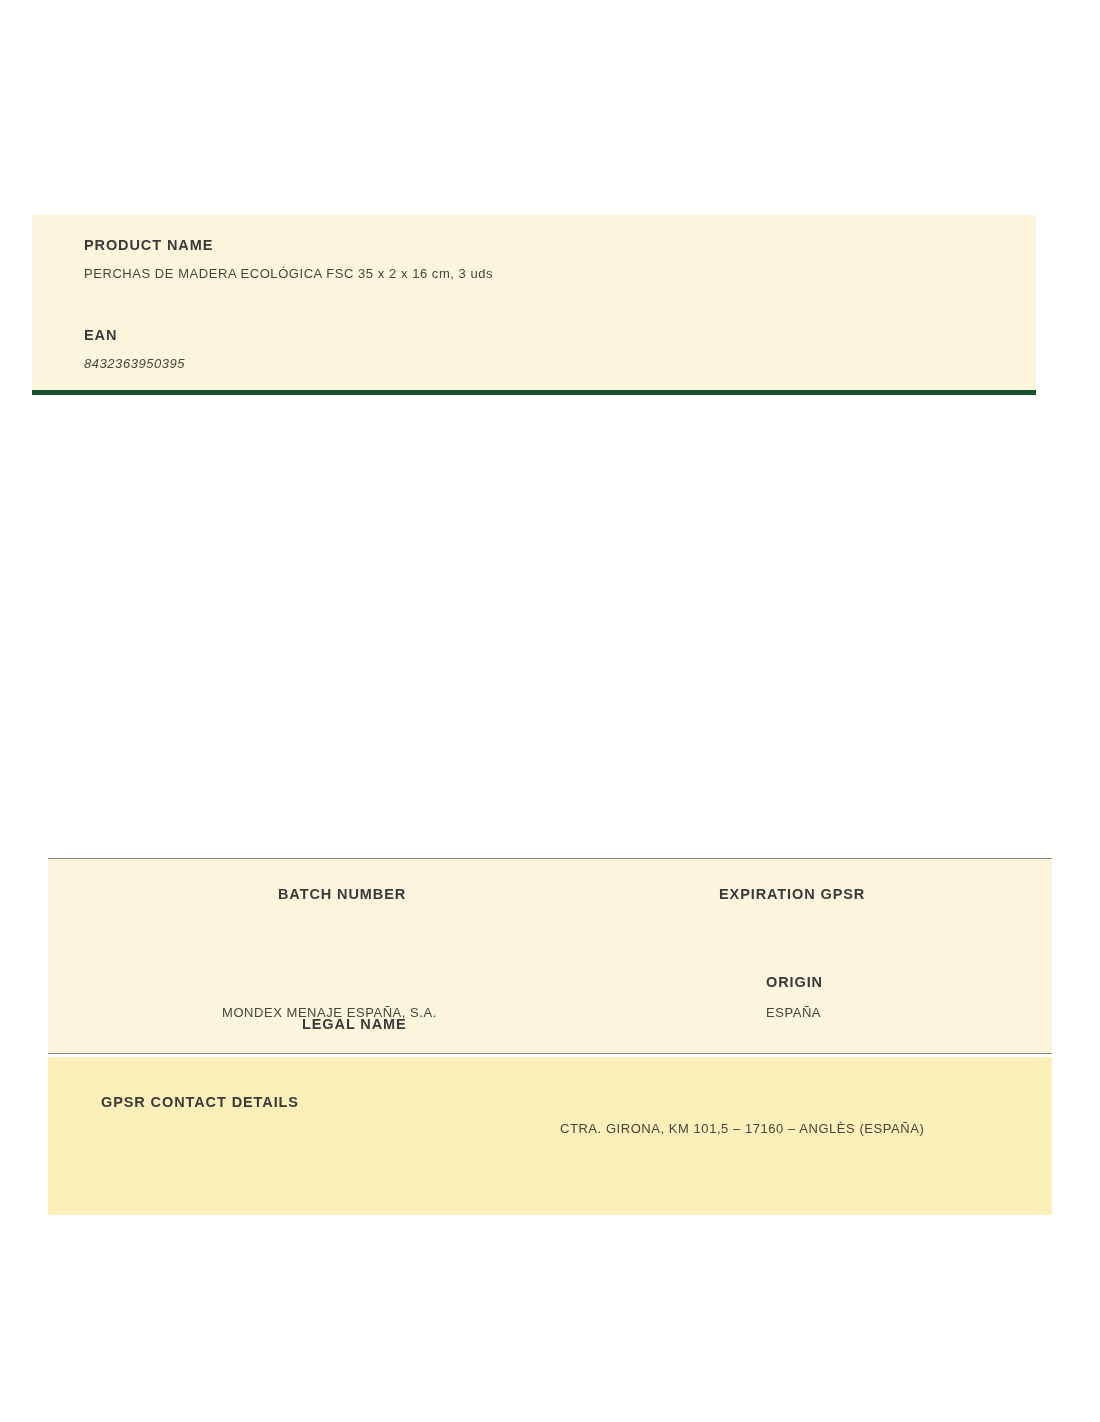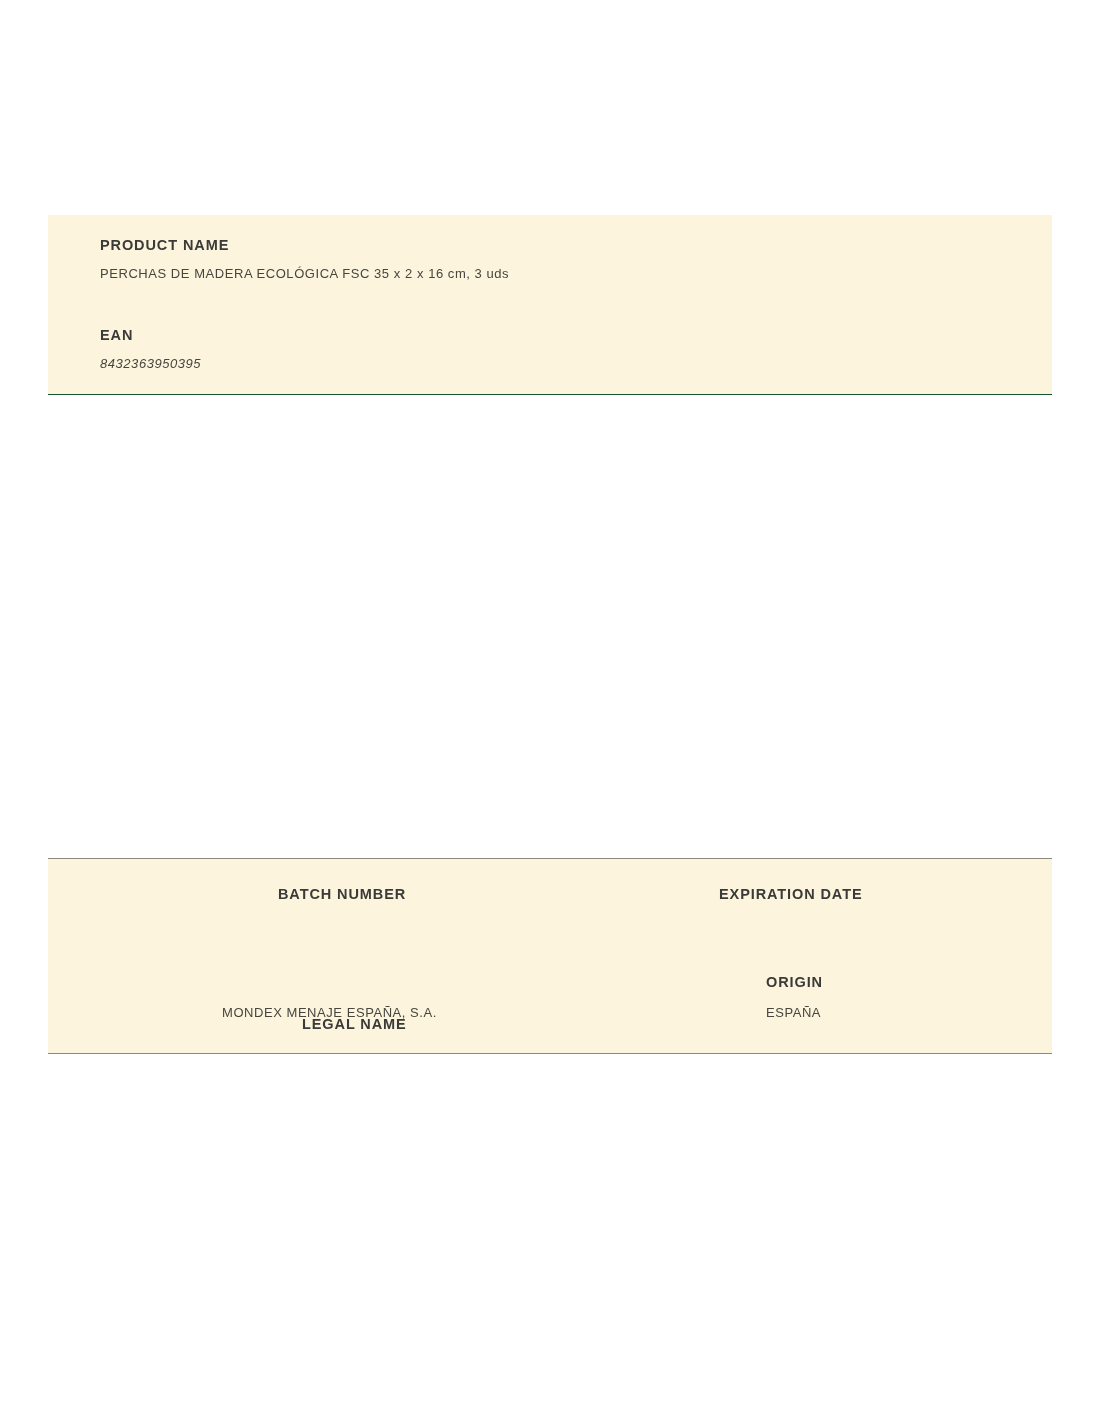--- a/index.html
+++ b/index.html
@@ -20,26 +20,26 @@
     position: absolute;
     left: 0;
     top: 0;
     width: 1100px;
     height: 1422px;
   }
 
   
   .top-block {
     position: absolute;
-    left: 48px;
+    left: 32px;
     top: 215px;
     width: 1004px;
     height: 180px;
     background: #fdf4dd;
-    border-bottom: 1px solid #14532d;
+    border-bottom: 5px solid #14532d;
     box-sizing: border-box;
   }
   .field-label {
     font-size: 14.5px;
     font-weight: bold;
     letter-spacing: 0.9px;
     color: #3a3a38;
   }
   .field-value {
     font-size: 13px;
@@ -161,20 +161,24 @@
     <div class="field-value ean-value">8432363950395</div>
   </section>
 
   <section class="mid-block">
     <div class="mid-col-left">
       <div class="field-label batch-label">BATCH NUMBER</div>
       <div class="field-label legal-label">LEGAL NAME</div>
       <div class="field-value legal-value">MONDEX MENAJE ESPAÑA, S.A.</div>
     </div>
     <div class="mid-col-right">
-      <div class="field-label expiration-label">EXPIRATION DATE</div>
+      <div class="field-label expiration-label">EXPIRATION GPSR</div>
       <div class="field-label origin-label">ORIGIN</div>
       <div class="field-value origin-value">ESPAÑA</div>
     </div>
   </section>
 
+  <section class="gpsr-block">
+    <div class="field-label gpsr-label">GPSR CONTACT DETAILS</div>
+    <div class="field-value gpsr-value">CTRA. GIRONA, KM 101,5 – 17160 – ANGLÈS (ESPAÑA)</div>
+  </section>
 
 </div>
 
 </body></html>

